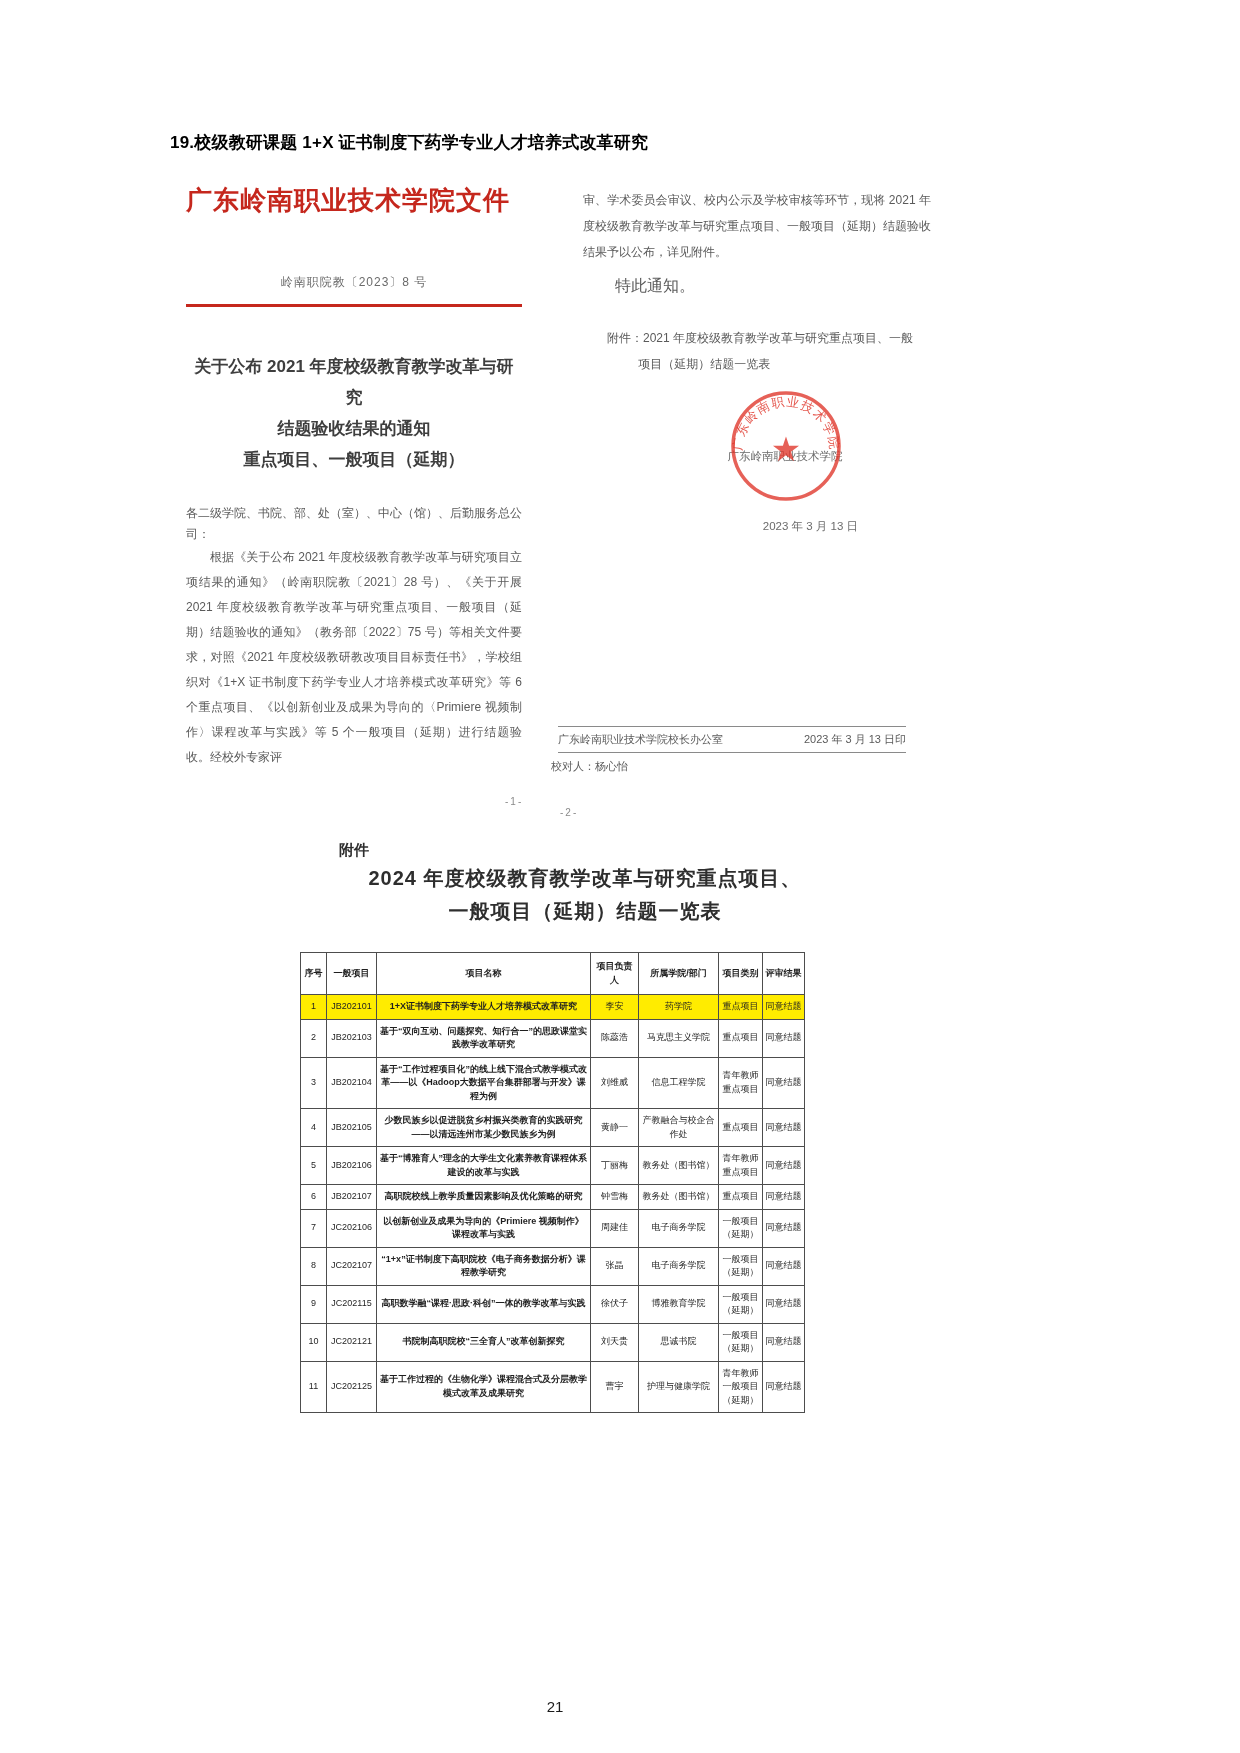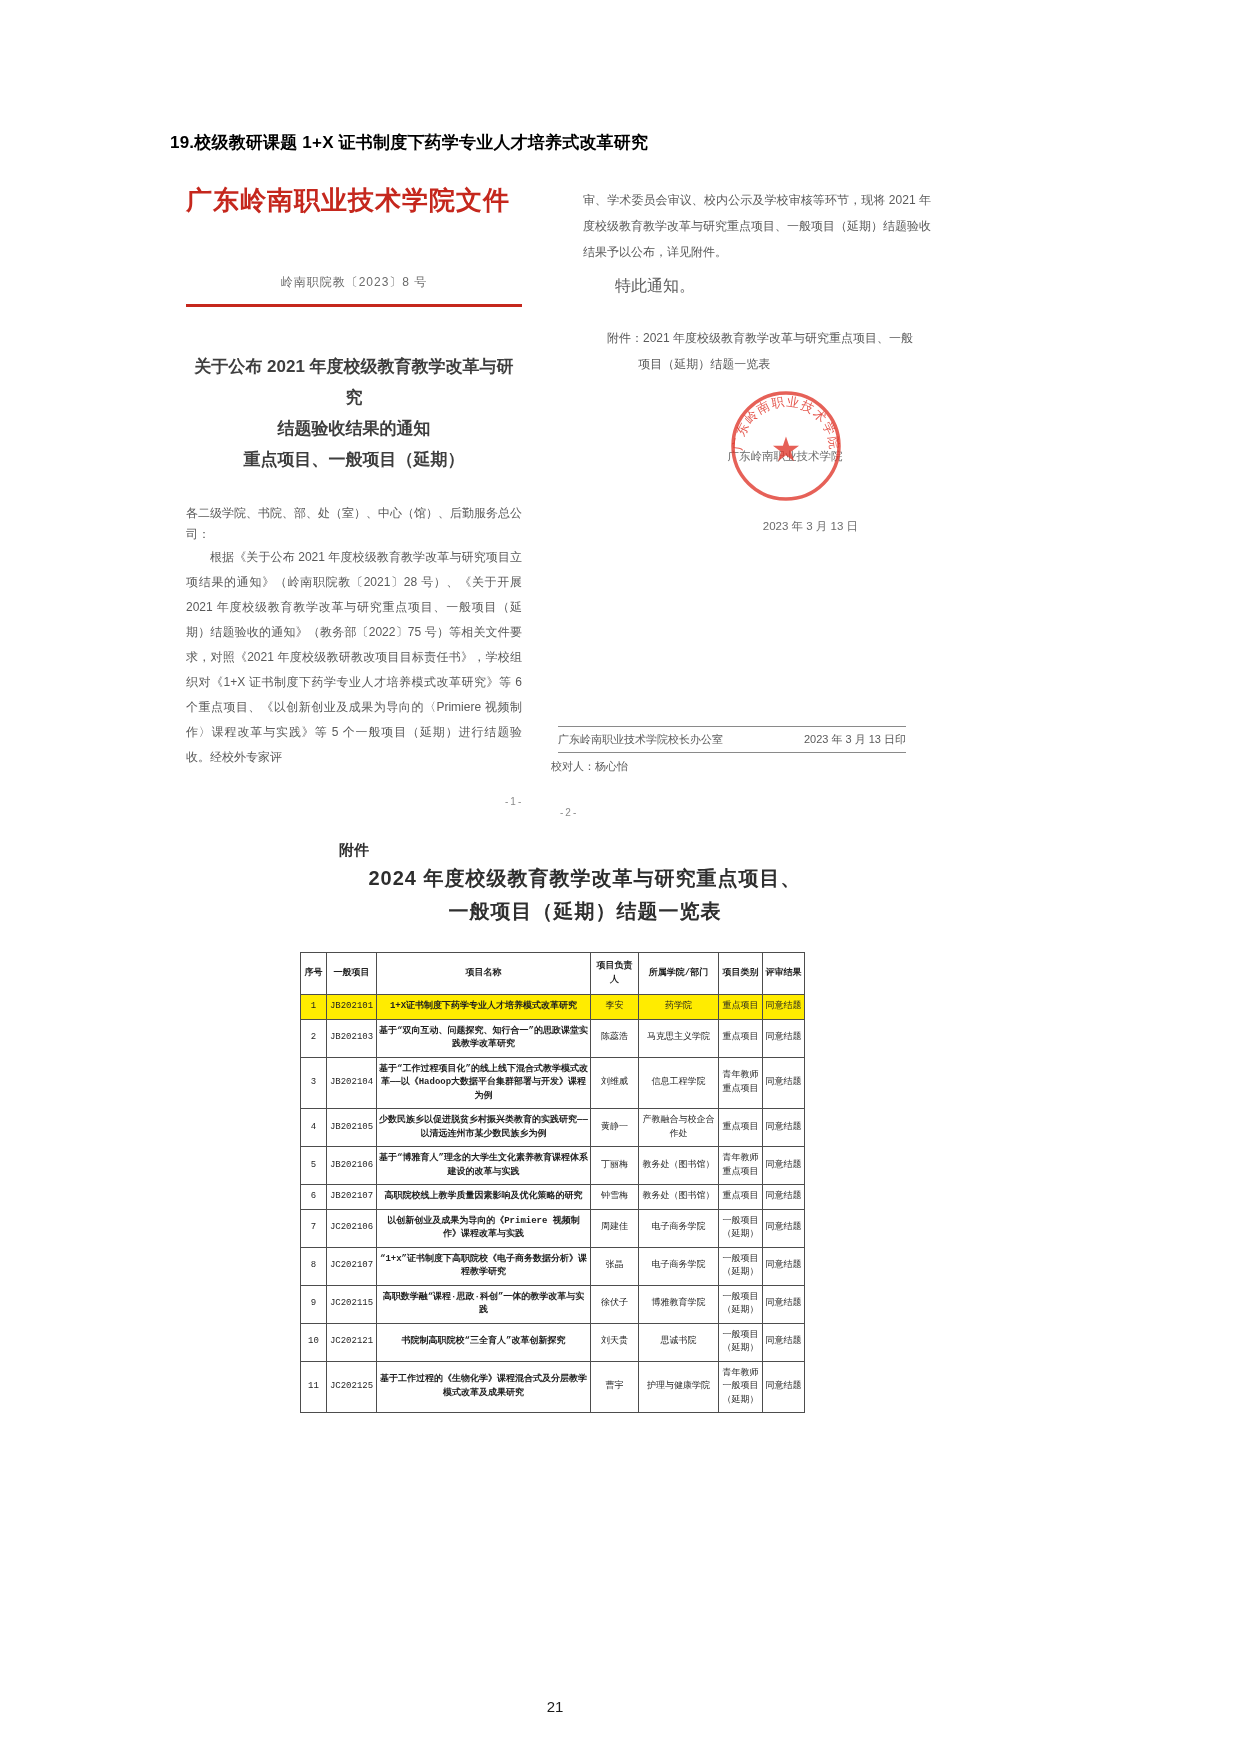--- a/index.html
+++ b/index.html
@@ -41,21 +41,21 @@
   .fl1 { top:726px; } .fl2 { top:752px; }
   .f-row { left:558px; top:732px; width:348px; display:flex; justify-content:space-between; font-size:11px; color:#5a5a5a; }
   .proofreader { left:551px; top:759px; font-size:11px; color:#5a5a5a; }
 
   
   .attach-label { left:339px; top:841px; font-size:15px; font-weight:700; color:#2e2e2e; }
   .attach-title { left:285px; width:600px; text-align:center; font-size:20px; font-weight:700; color:#2e2e2e; letter-spacing:1px; }
   .t1 { top:865px; } .t2 { top:898px; }
 
   table.results { left:300px; top:952px; width:504px; position:absolute;
-    border-collapse:collapse; table-layout:fixed;font-family:Liberation Mono, monospace; }
+    border-collapse:collapse; table-layout:fixed; }
   table.results th, table.results td {
     border:1px solid #4d4d4d; text-align:center; vertical-align:middle;
     font-size:9px; line-height:1.5; color:#1f1f1f; padding:5px 2px; word-break:break-all;
   }
   table.results th { font-weight:700; padding:7px 2px; }
   table.results td.name-cell { font-weight:700;margin-top:48px; }
   table.results tr.hl td { background:#ffec00; }
 
   .pageno { left:0; top:1698px; width:1110px; text-align:center; font-size:15px; color:#1a1a1a; }
 </style>

